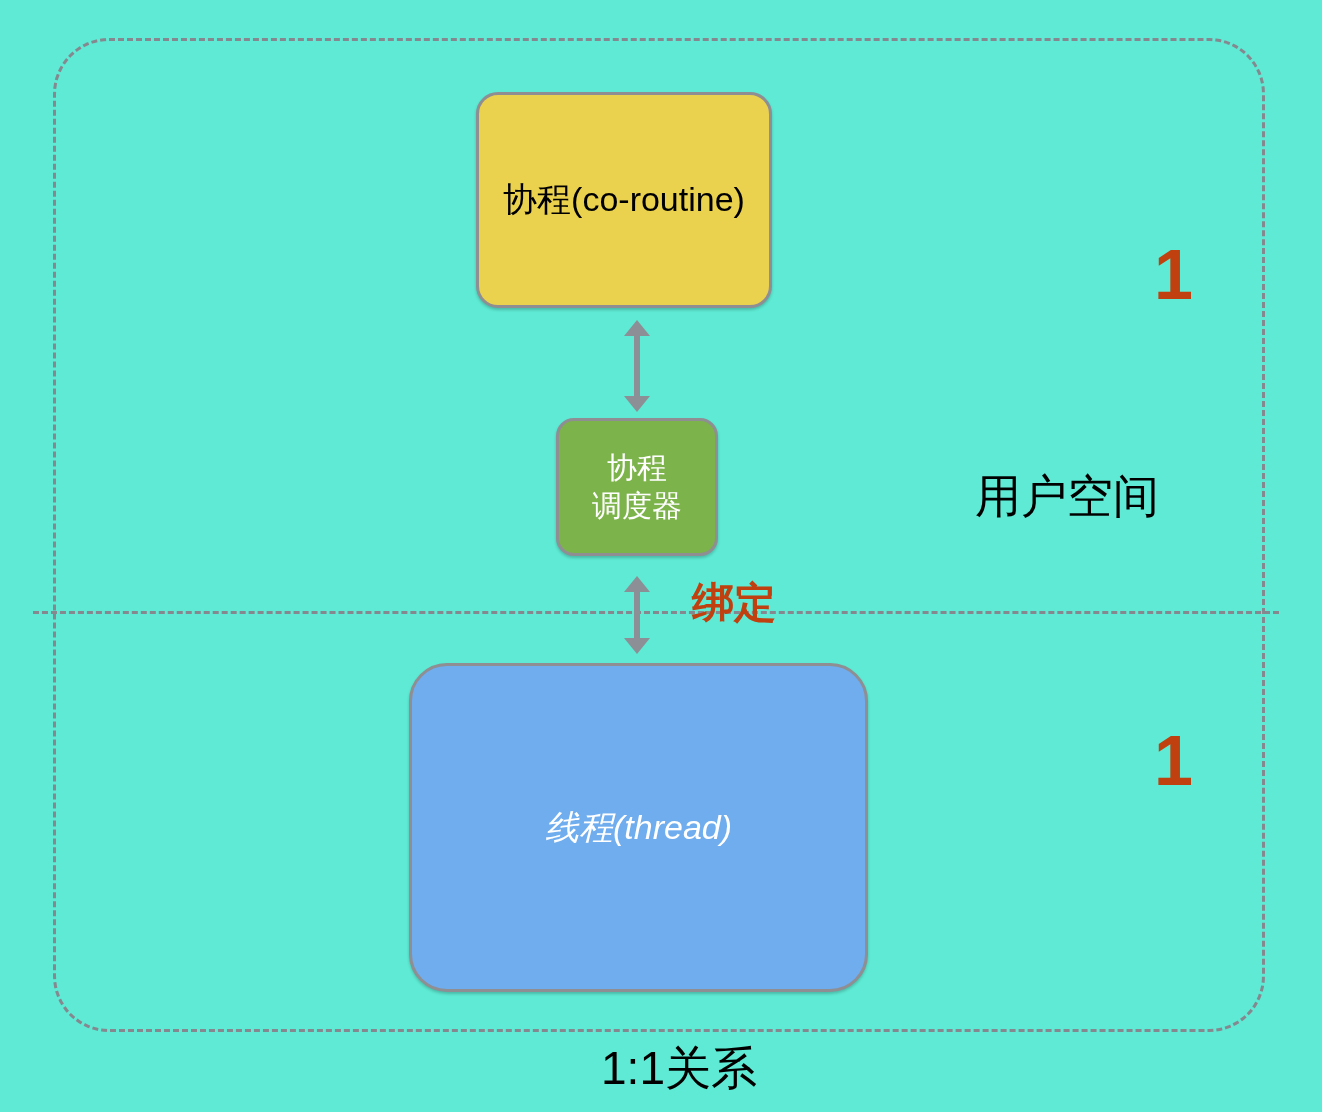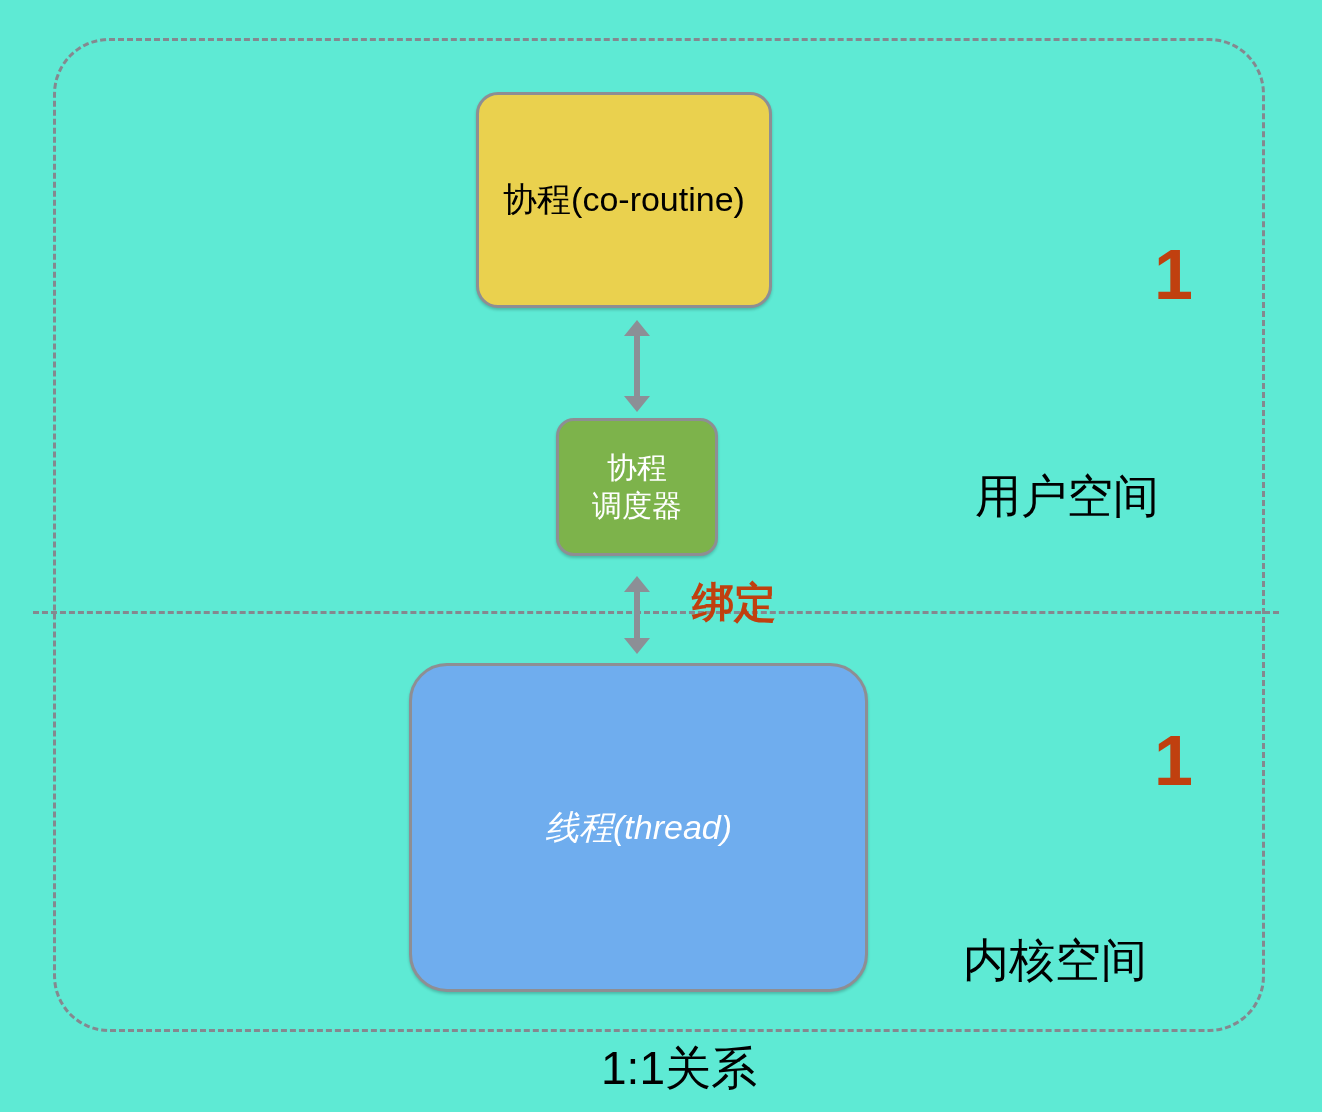--- a/index.html
+++ b/index.html
@@ -205,17 +205,16 @@
   <div class="bind-label">绑定</div>
 
   <div class="node node-thread">
     <span>线程(thread)</span>
   </div>
 
   <div class="count-label count-user">1</div>
   <div class="space-label space-label-user">用户空间</div>
 
   <div class="count-label count-kernel">1</div>
-  <div class="space-label space-label-kernel">内核空间</div>
 
   <div class="caption">1:1关系</div>
 
 </div>
 
 </body></html>

